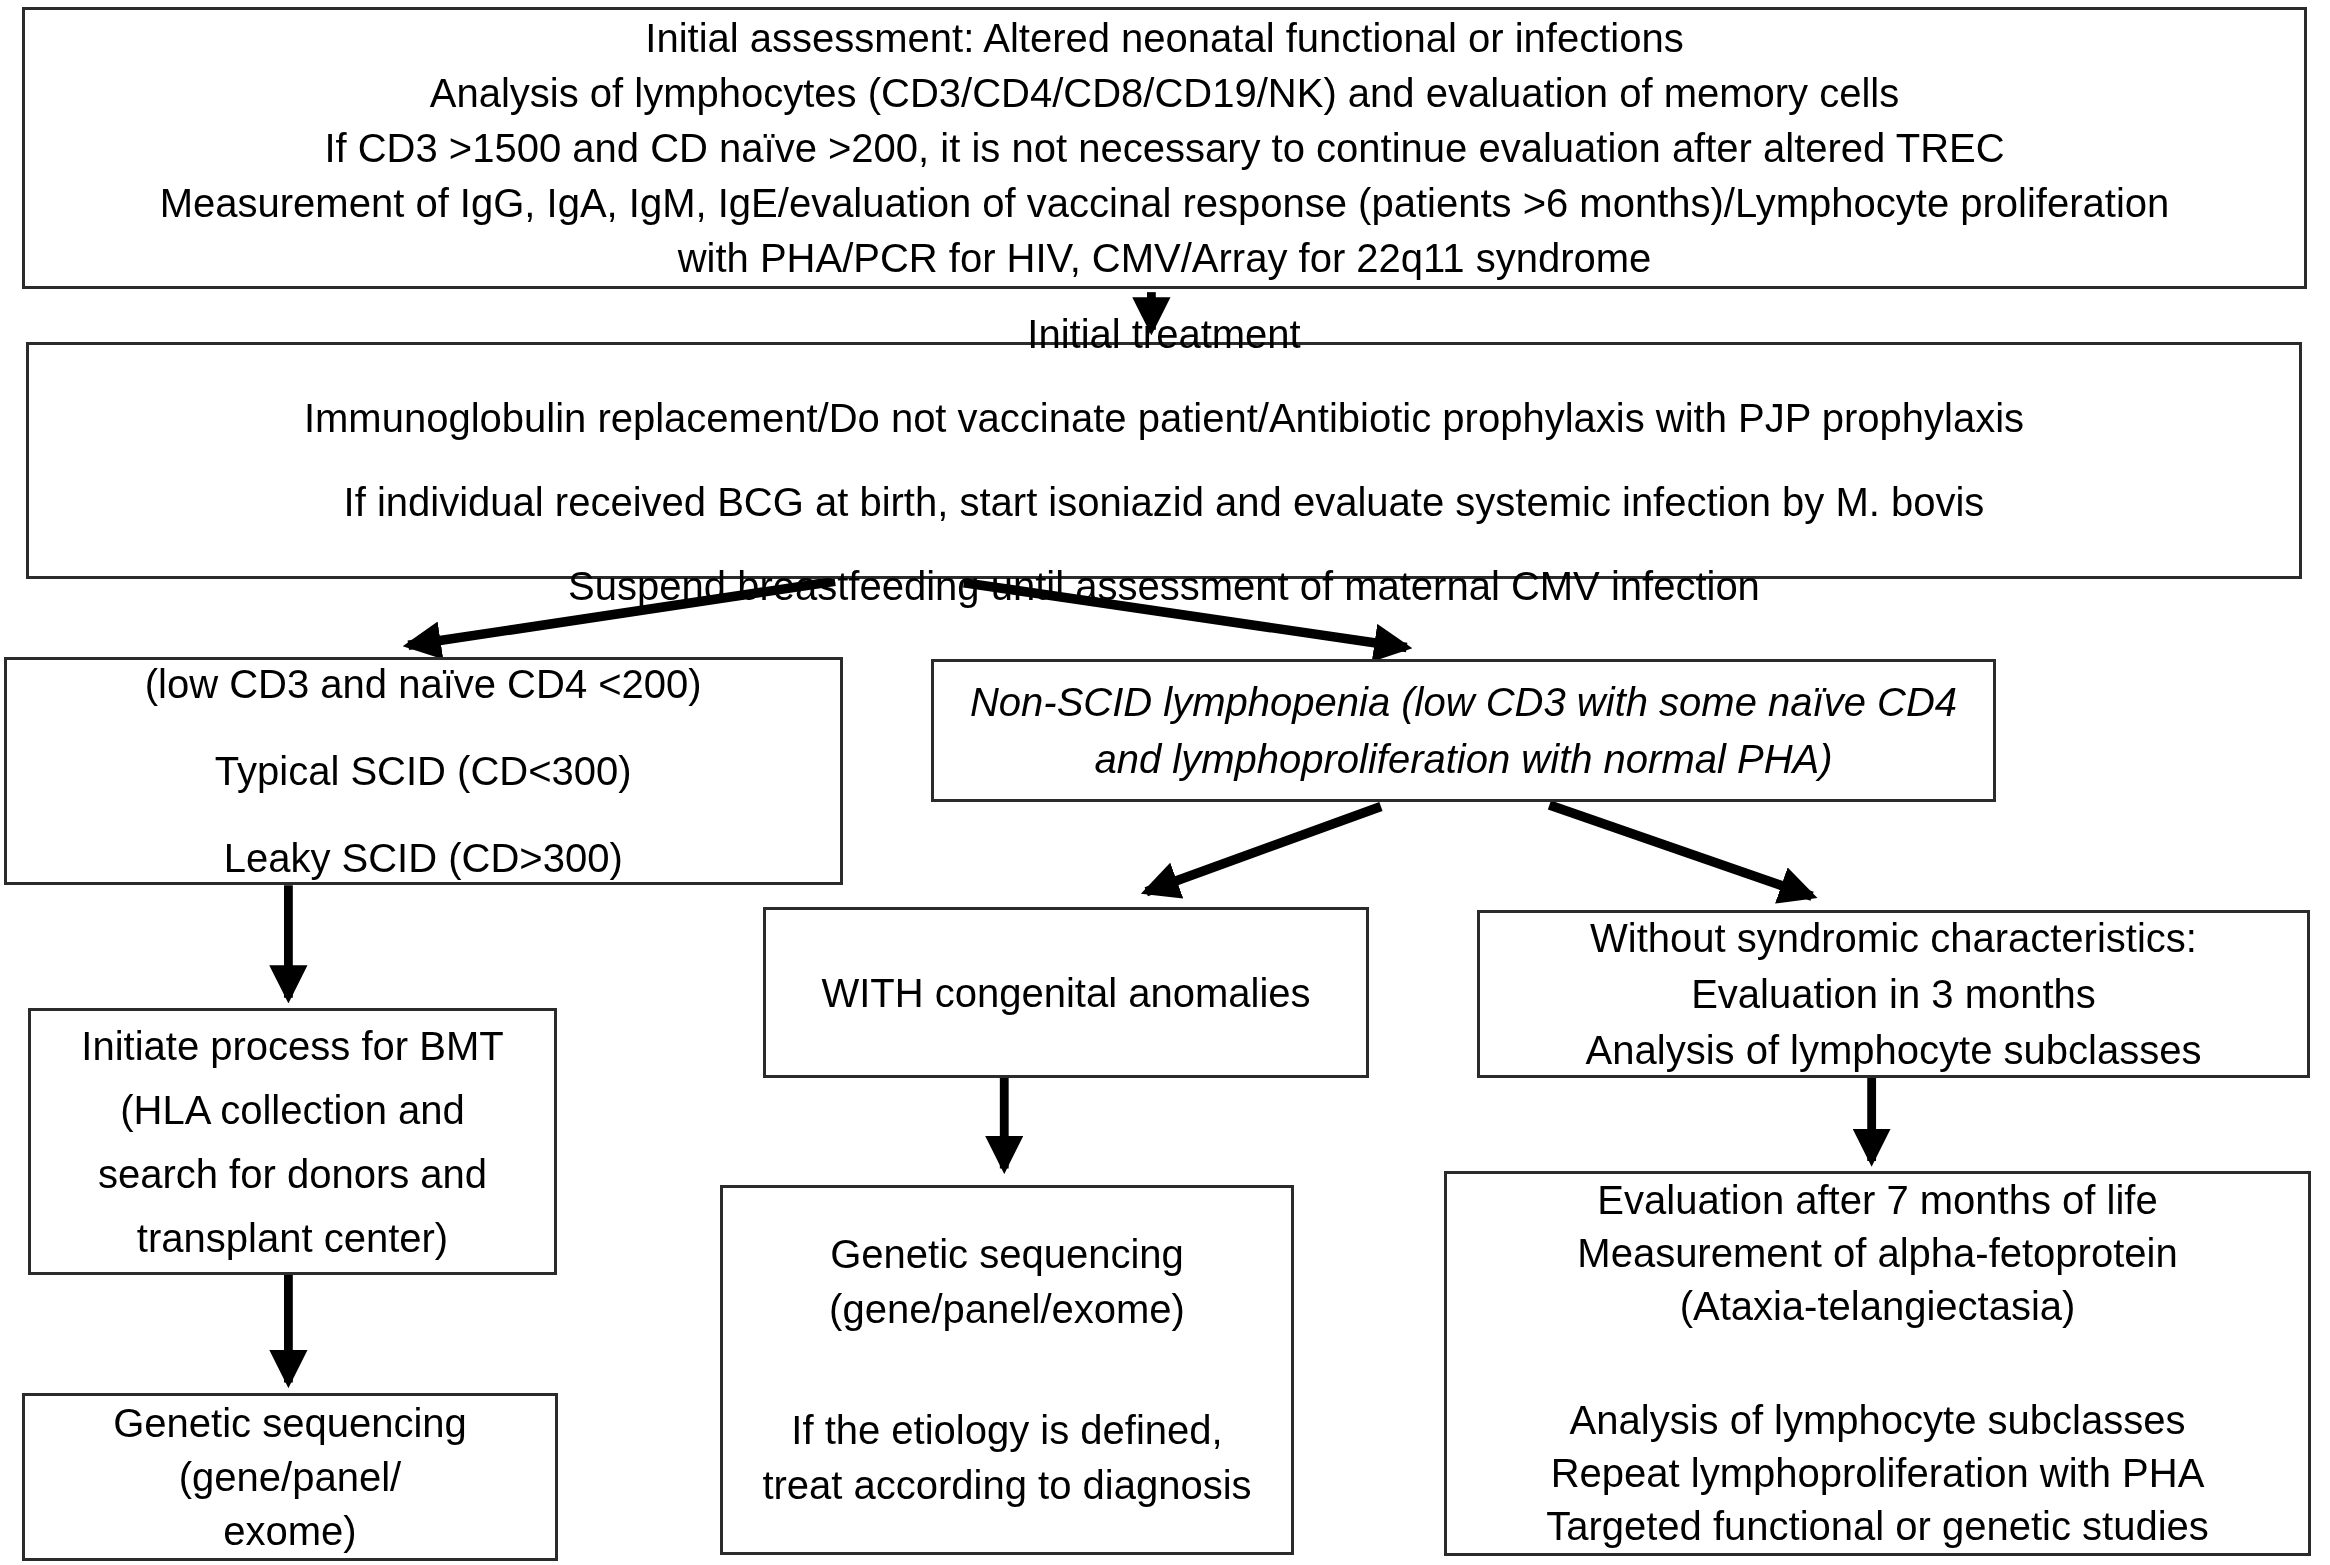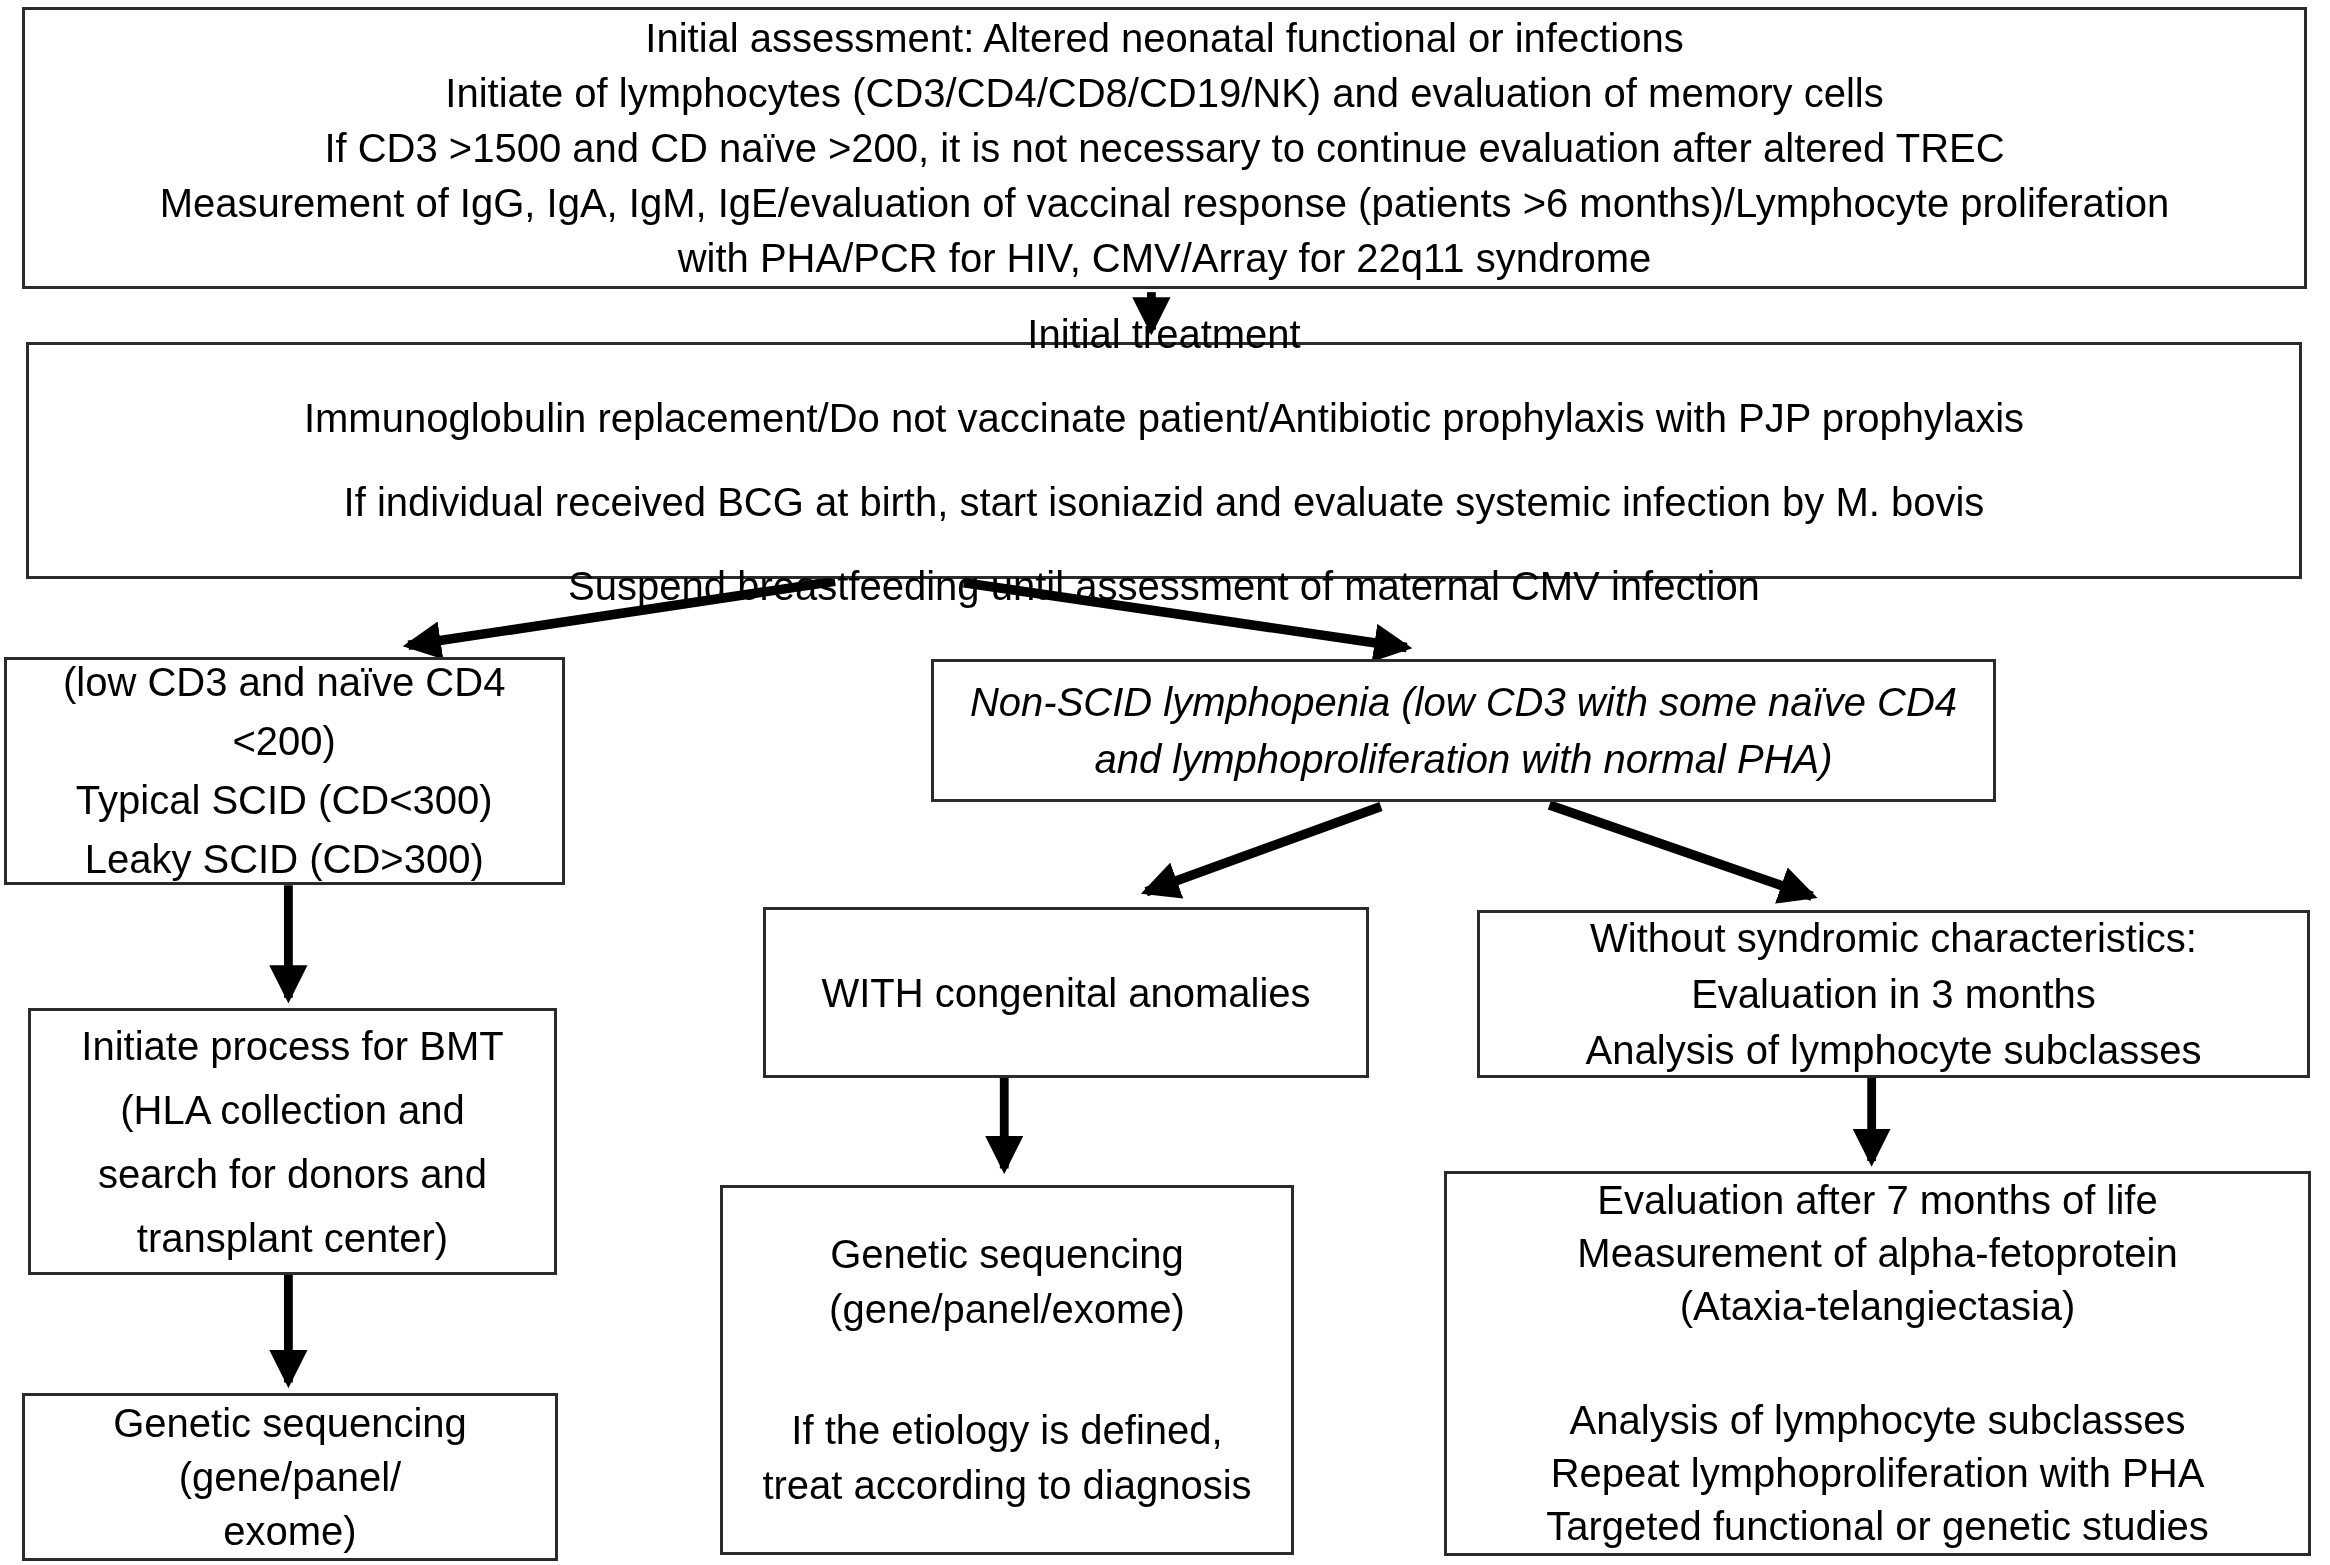--- a/index.html
+++ b/index.html
@@ -33,21 +33,21 @@
   #arrow-layer {
     position: absolute;
     left: 0; top: 0;
     width: 2330px;
     height: 1565px;
     pointer-events: none;
   }
   
   #box-initial-assessment { left: 22px;   top: 7.4px;   width: 2285px; height: 282px; line-height: 55px; }
   #box-initial-treatment  { left: 26px;   top: 342px;  width: 2276px; height: 237px; line-height: 57px; gap: 27px; }
-  #box-scid               { left: 3.7px;    top: 657px;  width: 561px;  height: 228px; line-height: 59px; }
+  #box-scid               { left: 3.7px;    top: 657px;  width: 839px;  height: 228px; line-height: 59px; gap: 28px; }
   #box-non-scid           { left: 931px; top: 659px;  width: 1065px; height: 143px; line-height: 57px; font-style: italic; }
   #box-with-congenital    { left: 763px; top: 907px; width: 606px;  height: 171px; }
   #box-without-syndromic  { left: 1477px; top: 910px; width: 833px; height: 168px; line-height: 56px; }
   #box-bmt                { left: 28px;   top: 1008px; width: 529px;  height: 267px; line-height: 64px; }
   #box-genetic-left       { left: 22px;   top: 1393px; width: 536px;  height: 168px; line-height: 54px; }
   #box-genetic-middle     { left: 720px;  top: 1185px; width: 574px;  height: 370px; line-height: 55px; }
   #box-evaluation-7m      { left: 1444px; top: 1171px; width: 867px; height: 385px; line-height: 53px; }
   .gap-lg { height: 66px; }
   .gap-xl { height: 70px; }
 </style>
@@ -68,21 +68,21 @@
     <line x1="1877" y1="1096" x2="1558" y2="1212" stroke="#000000" stroke-width="13" marker-end="url(#ah)"></line>
     <line x1="2106" y1="1094" x2="2463" y2="1218" stroke="#000000" stroke-width="13" marker-end="url(#ah)"></line>
     <line x1="392" y1="1203" x2="392" y2="1356" stroke="#000000" stroke-width="12" marker-end="url(#ah)"></line>
     <line x1="392" y1="1733" x2="392" y2="1879" stroke="#000000" stroke-width="12" marker-end="url(#ah)"></line>
     <line x1="1365" y1="1465" x2="1365" y2="1588" stroke="#000000" stroke-width="12" marker-end="url(#ah)"></line>
     <line x1="2544" y1="1465" x2="2544" y2="1578" stroke="#000000" stroke-width="12" marker-end="url(#ah)"></line>
   </svg>
 
   <div class="box" id="box-initial-assessment">
     <div class="line">Initial assessment: Altered neonatal functional or infections</div>
-    <div class="line">Initiate of lymphocytes (CD3/CD4/CD8/CD19/NK) and evaluation of memory cells</div>
+    <div class="line">Analysis of lymphocytes (CD3/CD4/CD8/CD19/NK) and evaluation of memory cells</div>
     <div class="line">If CD3 &gt;1500 and CD naïve &gt;200, it is not necessary to continue evaluation after altered TREC</div>
     <div class="line">Measurement of IgG, IgA, IgM, IgE/evaluation of vaccinal response (patients &gt;6 months)/Lymphocyte proliferation</div>
     <div class="line">with PHA/PCR for HIV, CMV/Array for 22q11 syndrome</div>
   </div>
 
   <div class="box" id="box-initial-treatment">
     <div class="line">Initial treatment</div>
     <div class="line">Immunoglobulin replacement/Do not vaccinate patient/Antibiotic prophylaxis with PJP prophylaxis</div>
     <div class="line">If individual received BCG at birth, start isoniazid and evaluate systemic infection by M. bovis</div>
     <div class="line">Suspend breastfeeding until assessment of maternal CMV infection</div>

